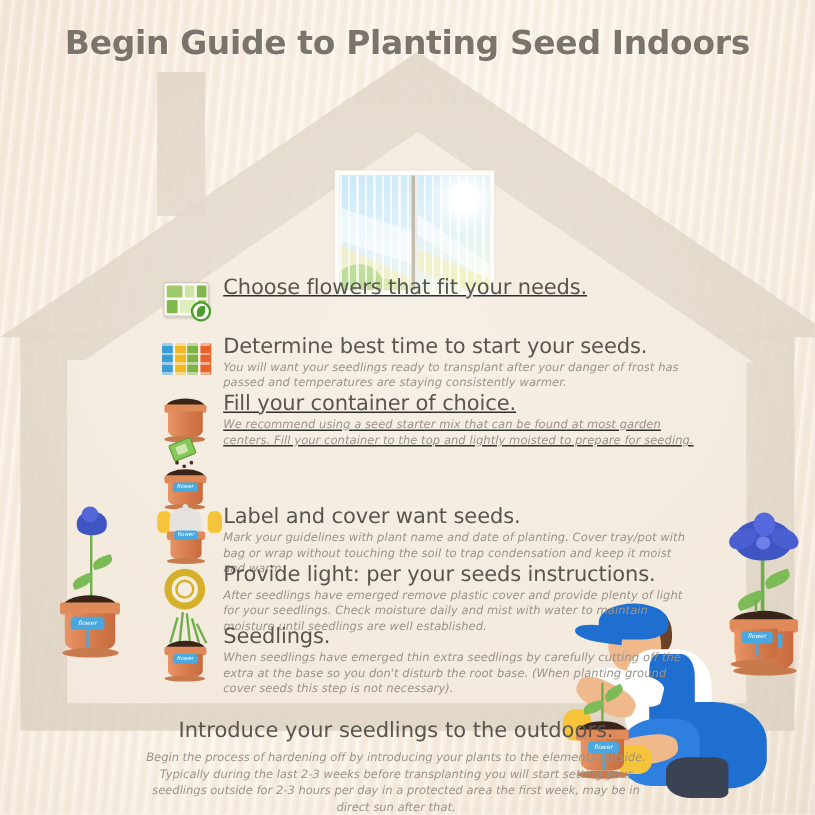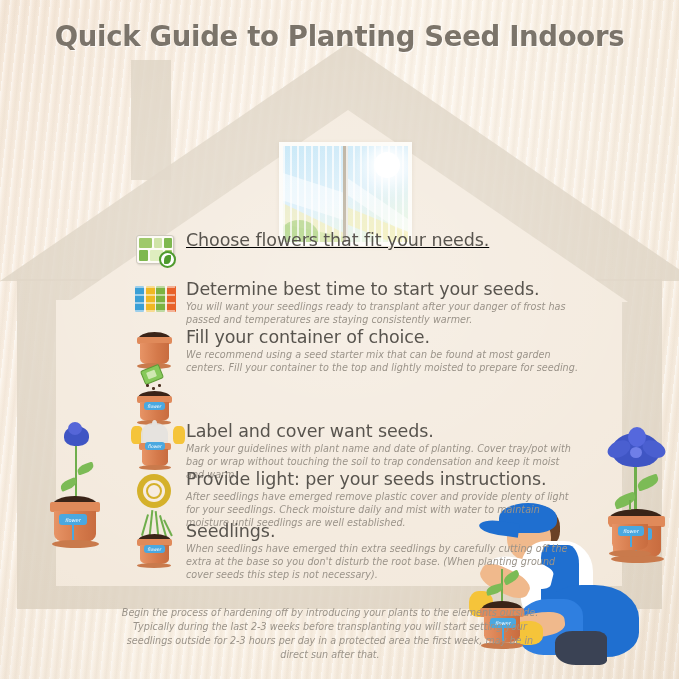--- a/index.html
+++ b/index.html
@@ -312,21 +312,21 @@
       <div class="pot" style="left:3px;top:9px;width:44px;height:34px;">
         <div class="pot-rim" style="top:0;height:9px;"></div>
         <div class="pot-body" style="top:8px;height:26px;"></div>
       </div>
       <div class="label-tag" style="left:13px;top:19px;width:26px;height:10px;">flower</div>
       <div class="label-stem" style="left:25px;top:28px;height:14px;"></div>
       <div class="saucer" style="left:4px;top:43px;width:42px;height:7px;"></div>
     </div>
   </div>
 
-  <div class="title">Quick Guide to Planting Seed Indoors</div>
+  <div class="title">Begin Guide to Planting Seed Indoors</div>
 
   <div class="steps">
 
     <div class="step" style="height:49px;text-decoration:underline;">
       <div class="step-icon">
         <div style="position:absolute;left:3px;top:4px;width:38px;height:29px;background:#fdfbf6;border:1.5px solid #cfc9bd;border-radius:3px;box-shadow:1px 1px 2px rgba(0,0,0,.12);"></div>
         <div style="position:absolute;left:6px;top:7px;width:13px;height:10px;background:#9fc96a;border-radius:1px;"></div>
         <div style="position:absolute;left:21px;top:7px;width:8px;height:10px;background:#cfe3a8;border-radius:1px;"></div>
         <div style="position:absolute;left:31px;top:7px;width:8px;height:10px;background:#7fb84f;border-radius:1px;"></div>
         <div style="position:absolute;left:6px;top:19px;width:9px;height:11px;background:#7fb84f;border-radius:1px;"></div>
@@ -345,21 +345,21 @@
           <div class="packet" style="background:#f0b823;"></div>
           <div class="packet" style="background:#7cb342;"></div>
           <div class="packet" style="background:#e8622a;"></div>
         </div>
         <div style="position:absolute;left:2px;top:6px;width:40px;height:26px;background:repeating-linear-gradient(0deg,rgba(255,255,255,.5) 0 2px,rgba(255,255,255,0) 2px 8px);"></div>
       </div>
       <div class="step-head">Determine best time to start your seeds.</div>
       <div class="step-body">You will want your seedlings ready to transplant after your danger of frost has passed and temperatures are staying consistently warmer.</div>
     </div>
 
-    <div class="step" style="height:47px;">
+    <div class="step" style="height:47px;text-decoration:underline;">
       <div class="step-icon">
         <div class="soil" style="left:5px;top:4px;width:33px;height:11px;"></div>
         <div class="pot" style="left:4px;top:9px;width:35px;height:27px;">
           <div class="pot-rim" style="top:0;height:7px;"></div>
           <div class="pot-body" style="top:6px;height:21px;"></div>
         </div>
         <div class="saucer" style="left:4px;top:35px;width:34px;height:6px;"></div>
       </div>
       <div class="step-head">Fill your container of choice.</div>
       <div class="step-body">We recommend using a seed starter mix that can be found at most garden centers. Fill your container to the top and lightly moisted to prepare for seeding.</div>
@@ -425,16 +425,17 @@
         <div class="label-tag" style="left:11px;top:35px;width:21px;height:8px;font-size:4.5px;">flower</div>
         <div class="saucer" style="left:4px;top:53px;width:34px;height:5px;"></div>
       </div>
       <div class="step-head">Seedlings.</div>
       <div class="step-body">When seedlings have emerged thin extra seedlings by carefully cutting off the extra at the base so you don't disturb the root base. (When planting ground cover seeds this step is not necessary).</div>
     </div>
 
   </div>
 
   <div class="footer">
+    <div class="footer-head">Introduce your seedlings to the outdoors.</div>
     <div class="footer-body">Begin the process of hardening off by introducing your plants to the elements outside.  Typically during the last 2-3 weeks before transplanting you will start setting your seedlings outside for 2-3 hours per day in a protected area the first week, may be in direct sun after that.</div>
   </div>
 
 </div>
 
 </body></html>

